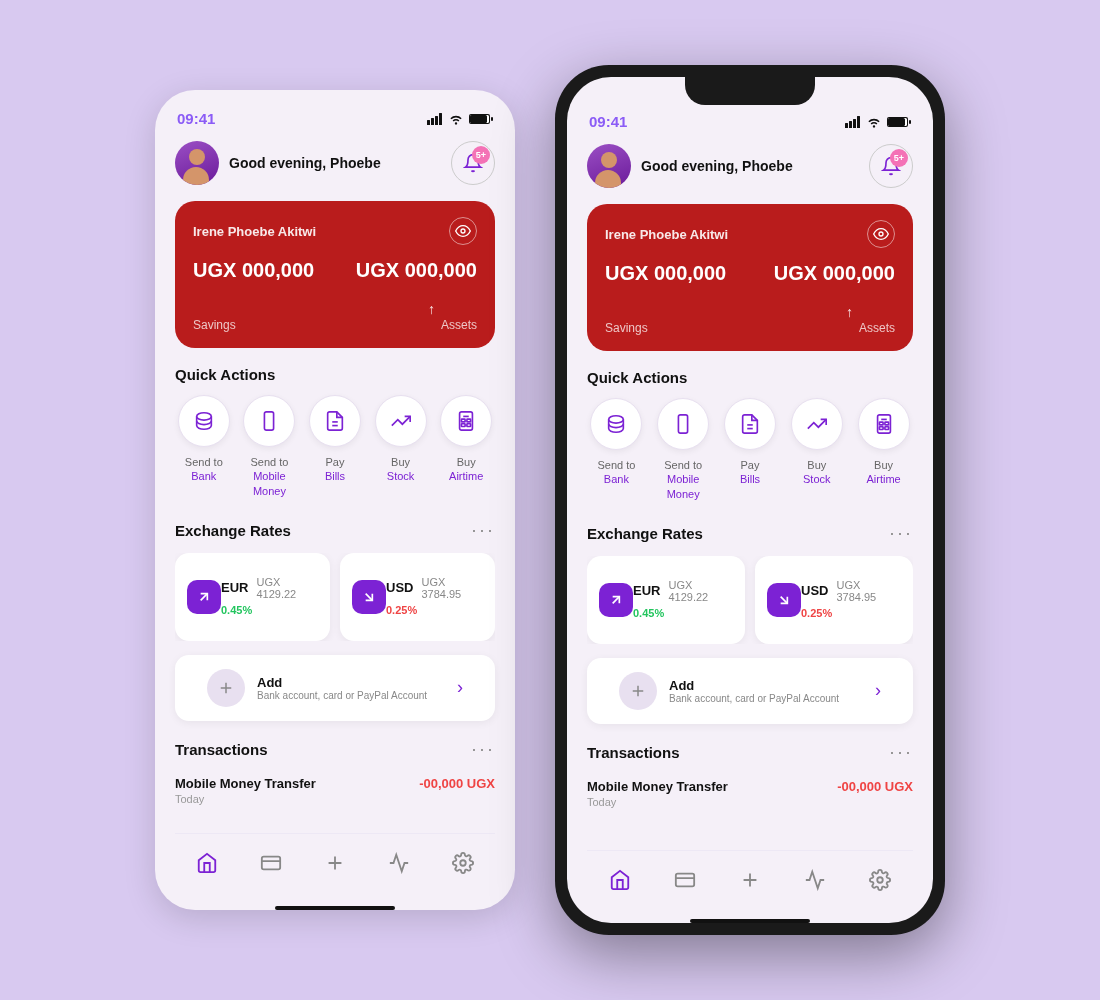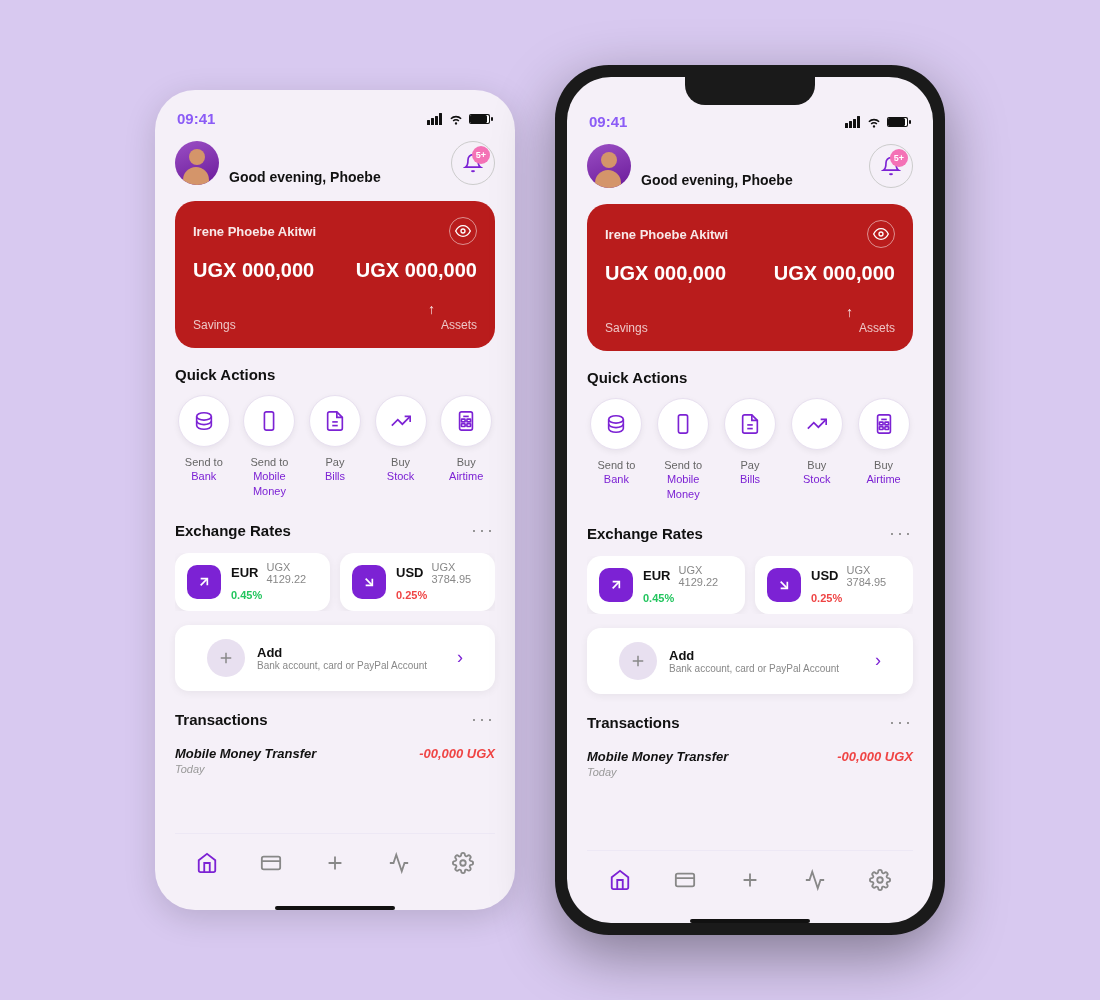--- a/index.html
+++ b/index.html
@@ -85,21 +85,21 @@
     }
 
     .header {
       display: flex;
       align-items: center;
       justify-content: space-between;
       margin-bottom: 16px;
     }
     .header-left {
       display: flex;
-      align-items: flex-end;
+      align-items: center;
       gap: 10px;
     }
     .avatar {
       width: 44px;
       height: 44px;
       border-radius: 50%;
       background: #7b2da8;
       overflow: hidden;
       display: flex;
       align-items: center;
@@ -284,24 +284,23 @@
     
     .exchange-section { margin-bottom: 14px; }
     .exchange-row {
       display: flex;
       gap: 10px;
       overflow: hidden;
     }
     .exchange-card {
       background: white;
       border-radius: 14px;
-      padding: 8px 12px;
-      display: flex;
-      align-items: center;
-      gap: 10px;
+      padding: 23px 12px;
+      display: flex;
+      align-items: center;
       flex: 1;
       min-width: 0;
       box-shadow: 0 2px 8px rgba(0,0,0,0.06);
     }
     .exchange-arrow-box {
       width: 34px;
       height: 34px;
       border-radius: 10px;
       display: flex;
       align-items: center;
@@ -343,21 +342,20 @@
     .add-title { font-size: 13px; font-weight: 700; color: #111; }
     .add-subtitle { font-size: 10px; color: #888; }
     .chevron-right { color: #7c22d4; font-size: 18px; }
 
     
     .tx-item {
       display: flex;
       justify-content: space-between;
       align-items: flex-start;
       padding: 4px 0;
-      font-style: italic;
     }
     .tx-name { font-size: 13px; font-weight: 600; color: #111; }
     .tx-date { font-size: 11px; color: #999; margin-top: 2px; }
     .tx-amount { font-size: 13px; font-weight: 700; color: #ef4444; }
 
     
     .bottom-nav {
       display: flex;
       justify-content: space-around;
       align-items: center;

